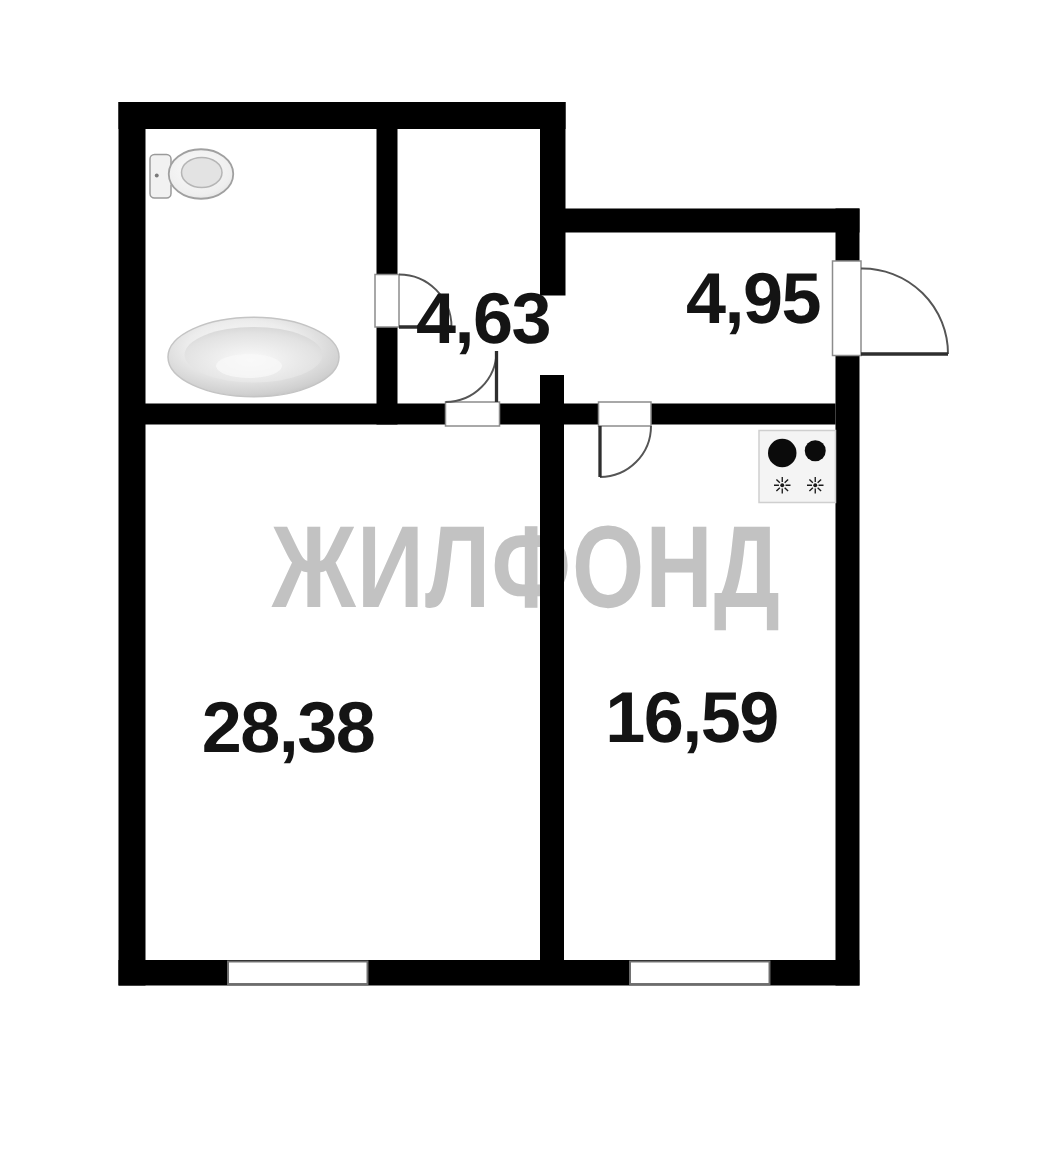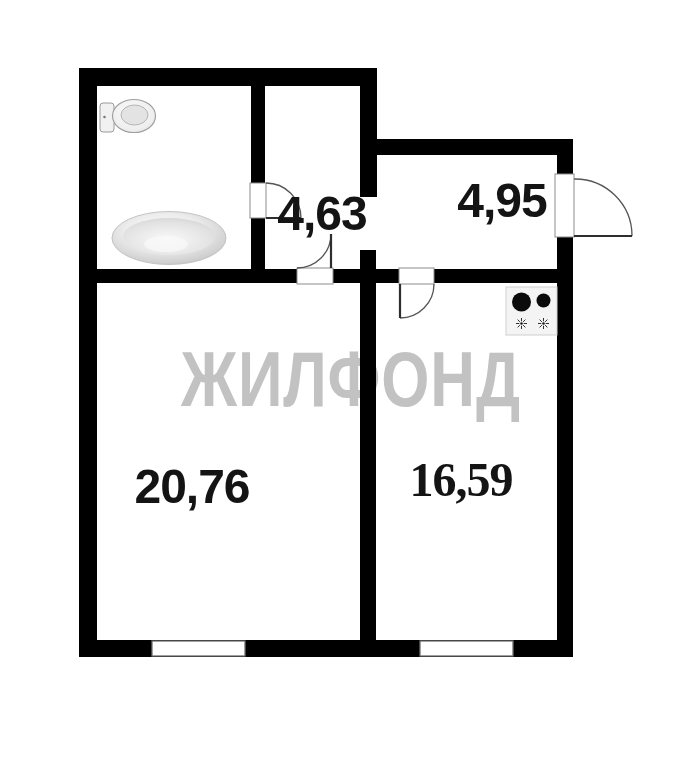--- a/index.html
+++ b/index.html
@@ -17,21 +17,21 @@
   .overlay{position:absolute;left:0;top:0;z-index:4;}
   .area{
     position:absolute;transform:translate(-50%,-50%);
     font-size:48px;font-weight:700;color:#141414;
     letter-spacing:-1px;white-space:nowrap;z-index:5;
   }
   .lbl-bathroom{left:193px;top:160px;}
   .lbl-hallway{left:322px;top:213px;}
   .lbl-entry{left:458px;top:200px;margin-left:44px;}
   .lbl-living{left:192px;top:486px;}
-  .lbl-kitchen{left:461px;top:479px;font-family:Liberation Serif, serif;}
+  .lbl-kitchen{left:461px;top:479px;}
 </style>
 </head>
 <body>
 
 <div class="plan">
 
   <div class="watermark">ЖИЛФОНД</div>
 
   <div class="wall" style="left:79px;top:68px;width:18px;height:589px"></div>
   <div class="wall" style="left:79px;top:68px;width:298px;height:18px"></div>
@@ -115,16 +115,16 @@
       </g>
       <g transform="translate(543.5,323.5)" stroke="#1a1a1a" stroke-width="0.9">
         <path d="M2.2 0H5.5M-2.2 0H-5.5M0 2.2V5.5M0 -2.2V-5.5M1.6 1.6L3.9 3.9M-1.6 -1.6L-3.9 -3.9M1.6 -1.6L3.9 -3.9M-1.6 1.6L-3.9 3.9"></path>
         <circle cx="0" cy="0" r="1.3" fill="#1a1a1a" stroke="none"></circle>
       </g>
     </g>
   </svg>
 
   <span class="area lbl-hallway">4,63</span>
   <span class="area lbl-entry">4,95</span>
-  <span class="area lbl-living">20,76</span>
+  <span class="area lbl-living">28,38</span>
   <span class="area lbl-kitchen">16,59</span>
 
 </div>
 
 </body></html>

